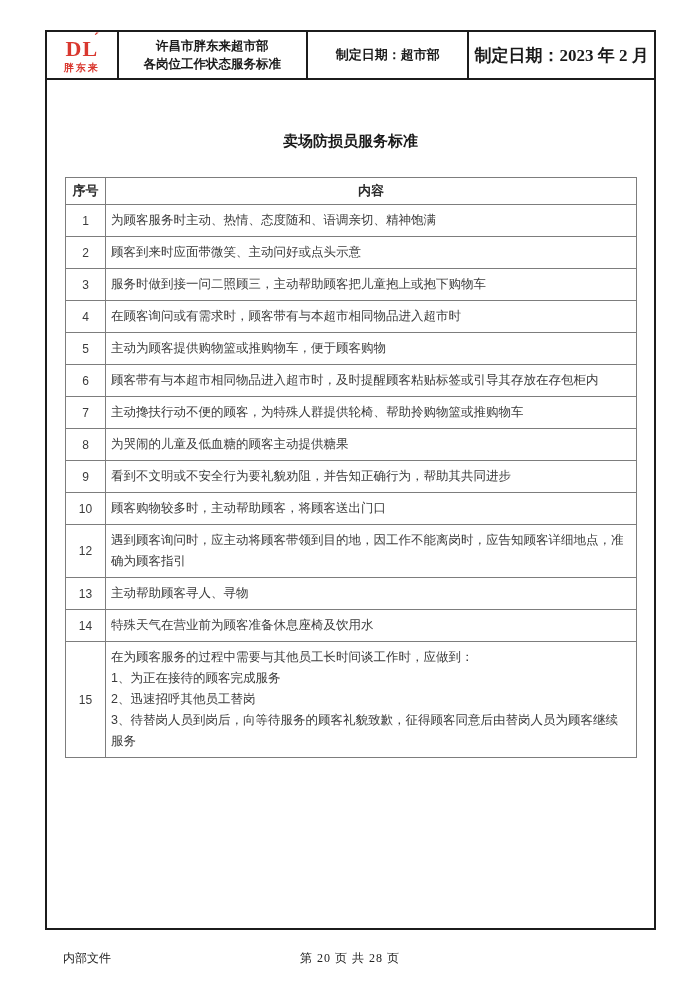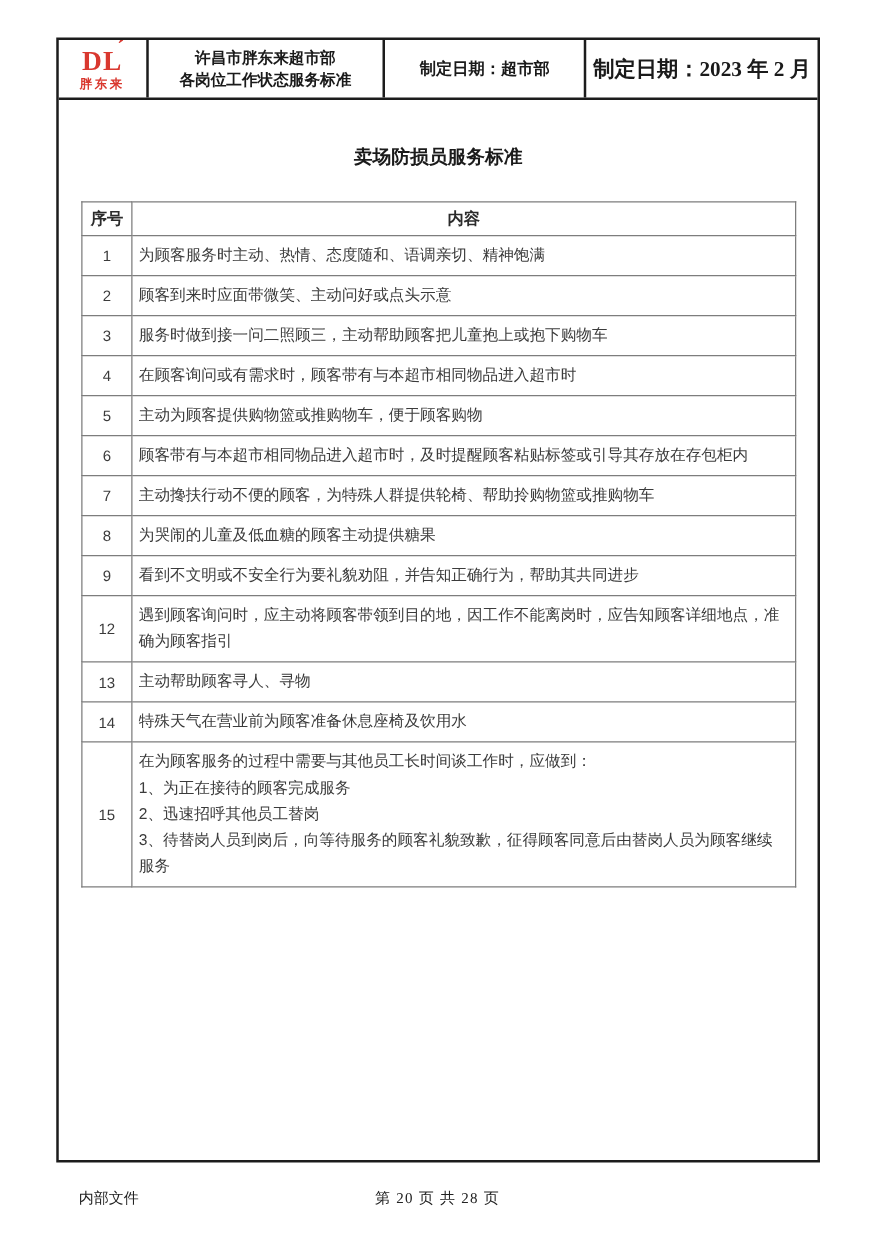--- a/index.html
+++ b/index.html
@@ -77,21 +77,21 @@
     width: 26.6%;
     border-right: 2px solid #1c1c1c;
     font-size: 13px;
   }
   .date-cell {
     width: 30.4%;
     font-size: 17px;
   }
   
   .doc-title {
-    margin-top: 36px;
+    margin-top: 52px;
     text-align: center;
     font-size: 15px;
     font-weight: bold;
     color: #1a1a1a;
     font-family: "Liberation Sans", sans-serif;
   }
   
   .content-table {
     border-collapse: collapse;
     margin: 26px 17px 0 18px;
@@ -232,20 +232,26 @@
             <div>为哭闹的儿童及低血糖的顾客主动提供糖果</div>
           </td>
         </tr>
         <tr>
           <td class="num-cell">9</td>
           <td class="content-cell">
             <div>看到不文明或不安全行为要礼貌劝阻，并告知正确行为，帮助其共同进步</div>
           </td>
         </tr>
         <tr>
+          <td class="num-cell">10</td>
+          <td class="content-cell">
+            <div>顾客购物较多时，主动帮助顾客，将顾客送出门口</div>
+          </td>
+        </tr>
+        <tr>
           <td class="num-cell">12</td>
           <td class="content-cell">
             <div>遇到顾客询问时，应主动将顾客带领到目的地，因工作不能离岗时，应告知顾客详细地点，准确为顾客指引</div>
           </td>
         </tr>
         <tr>
           <td class="num-cell">13</td>
           <td class="content-cell">
             <div>主动帮助顾客寻人、寻物</div>
           </td>

